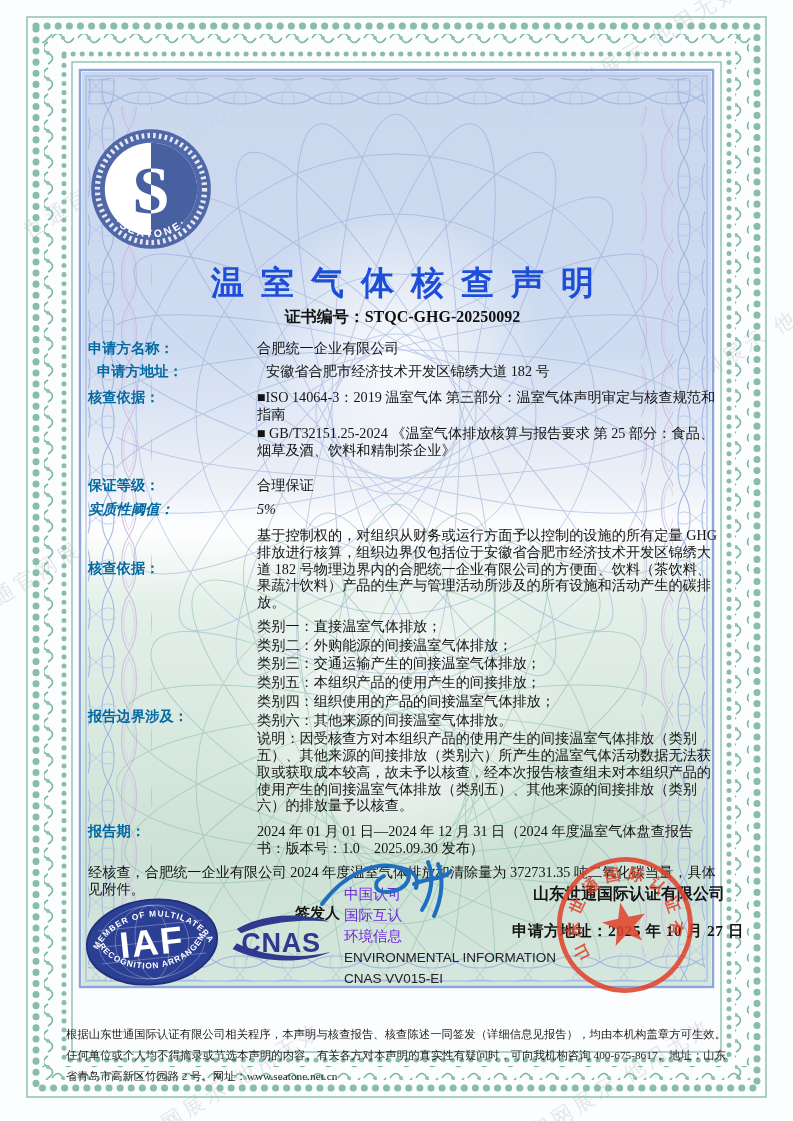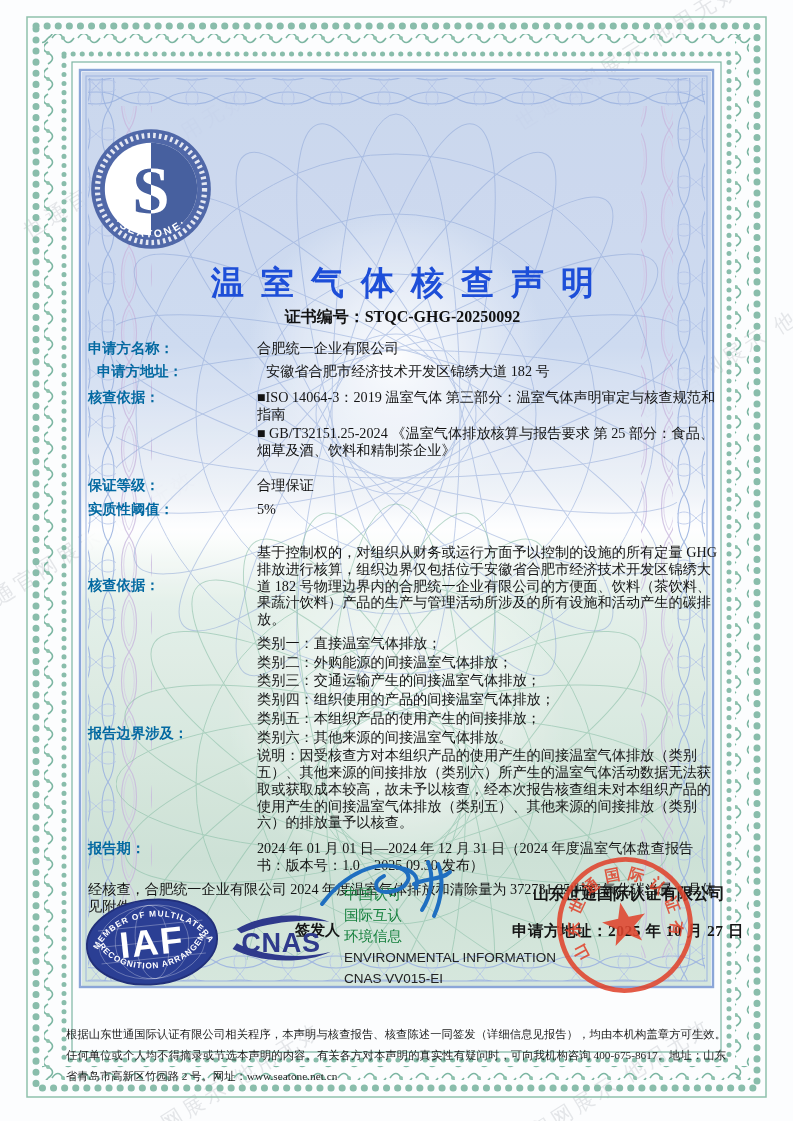--- a/index.html
+++ b/index.html
@@ -33,21 +33,21 @@
   .value p{margin:0 0 2px 0;}
   .note{margin-top:1px;}
   .conclusion{margin-top:3px;line-height:1.24;}
   .signer{margin-top:5px;padding-left:207px;font-family:"Liberation Sans","DejaVu Sans",sans-serif;
           font-weight:700;font-size:15px;}
   
   .sig-svg{position:absolute;left:316px;top:854px;width:152px;height:72px;z-index:5;}
   .iaf{position:absolute;left:82px;top:896px;width:140px;height:92px;z-index:4;transform:rotate(-6deg);}
   .cnas{position:absolute;left:224px;top:910px;width:114px;height:58px;z-index:4;}
   .accred{position:absolute;left:344px;top:884px;z-index:4;line-height:21px;}
-  .accred .zh{font-family:"Liberation Sans","DejaVu Sans",sans-serif;font-size:14.5px;color:#15803d;}
+  .accred .zh{font-family:"Liberation Sans","DejaVu Sans",sans-serif;font-size:14.5px;color:#6d28d9;}
   .accred .en{font-family:"Liberation Sans","DejaVu Sans",sans-serif;font-size:13.5px;color:#222;}
   .issuer-company{position:absolute;left:533px;top:884px;font-size:16px;font-weight:700;z-index:4;}
   .issue-date{position:absolute;left:512px;top:921px;font-size:15.5px;font-weight:700;letter-spacing:.5px;z-index:4;}
   .seal{position:absolute;left:548px;top:848px;width:154px;height:154px;z-index:6;opacity:.88;}
   .footnote{position:absolute;left:66px;top:1024px;width:660px;z-index:4;
             font-size:11.3px;line-height:21px;text-align:justify;color:#1a1a1a;}
 </style>
 </head>
 <body>
 
@@ -203,38 +203,38 @@
             <p>■ISO 14064-3：2019 温室气体 第三部分：温室气体声明审定与核查规范和指南</p>
             <p>■ GB/T32151.25-2024 《温室气体排放核算与报告要求 第 25 部分：食品、烟草及酒、饮料和精制茶企业》</p>
           </div>
         </div>
 
         <div class="row">
           <div class="label">保证等级：</div>
           <div class="value">合理保证</div>
         </div>
 
-        <div class="row" style="margin-bottom:26px;">
+        <div class="row" style="margin-bottom:9px;font-style:italic;">
           <div class="label">实质性阈值：</div>
           <div class="value">5%</div>
         </div>
 
         <div class="row vcenter">
           <div class="label">核查依据：</div>
           <div class="value">基于控制权的，对组织从财务或运行方面予以控制的设施的所有定量 GHG 排放进行核算，组织边界仅包括位于安徽省合肥市经济技术开发区锦绣大道 182 号物理边界内的合肥统一企业有限公司的方便面、饮料（茶饮料、果蔬汁饮料）产品的生产与管理活动所涉及的所有设施和活动产生的碳排放。</div>
         </div>
 
         <div class="row vcenter">
           <div class="label">报告边界涉及：</div>
           <div class="value">
             <p>类别一：直接温室气体排放；</p>
             <p>类别二：外购能源的间接温室气体排放；</p>
             <p>类别三：交通运输产生的间接温室气体排放；</p>
+            <p>类别五：本组织产品的使用产生的间接排放；</p>
             <p>类别四：组织使用的产品的间接温室气体排放；</p>
-            <p>类别五：本组织产品的使用产生的间接排放；</p>
             <p>类别六：其他来源的间接温室气体排放。</p>
             <p class="note">说明：因受核查方对本组织产品的使用产生的间接温室气体排放（类别五）、其他来源的间接排放（类别六）所产生的温室气体活动数据无法获取或获取成本较高，故未予以核查，经本次报告核查组未对本组织产品的使用产生的间接温室气体排放（类别五）、其他来源的间接排放（类别六）的排放量予以核查。</p>
           </div>
         </div>
 
         <div class="row">
           <div class="label">报告期：</div>
           <div class="value">2024 年 01 月 01 日—2024 年 12 月 31 日（2024 年度温室气体盘查报告书：版本号：1.0　2025.09.30 发布）</div>
         </div>
       </div>

